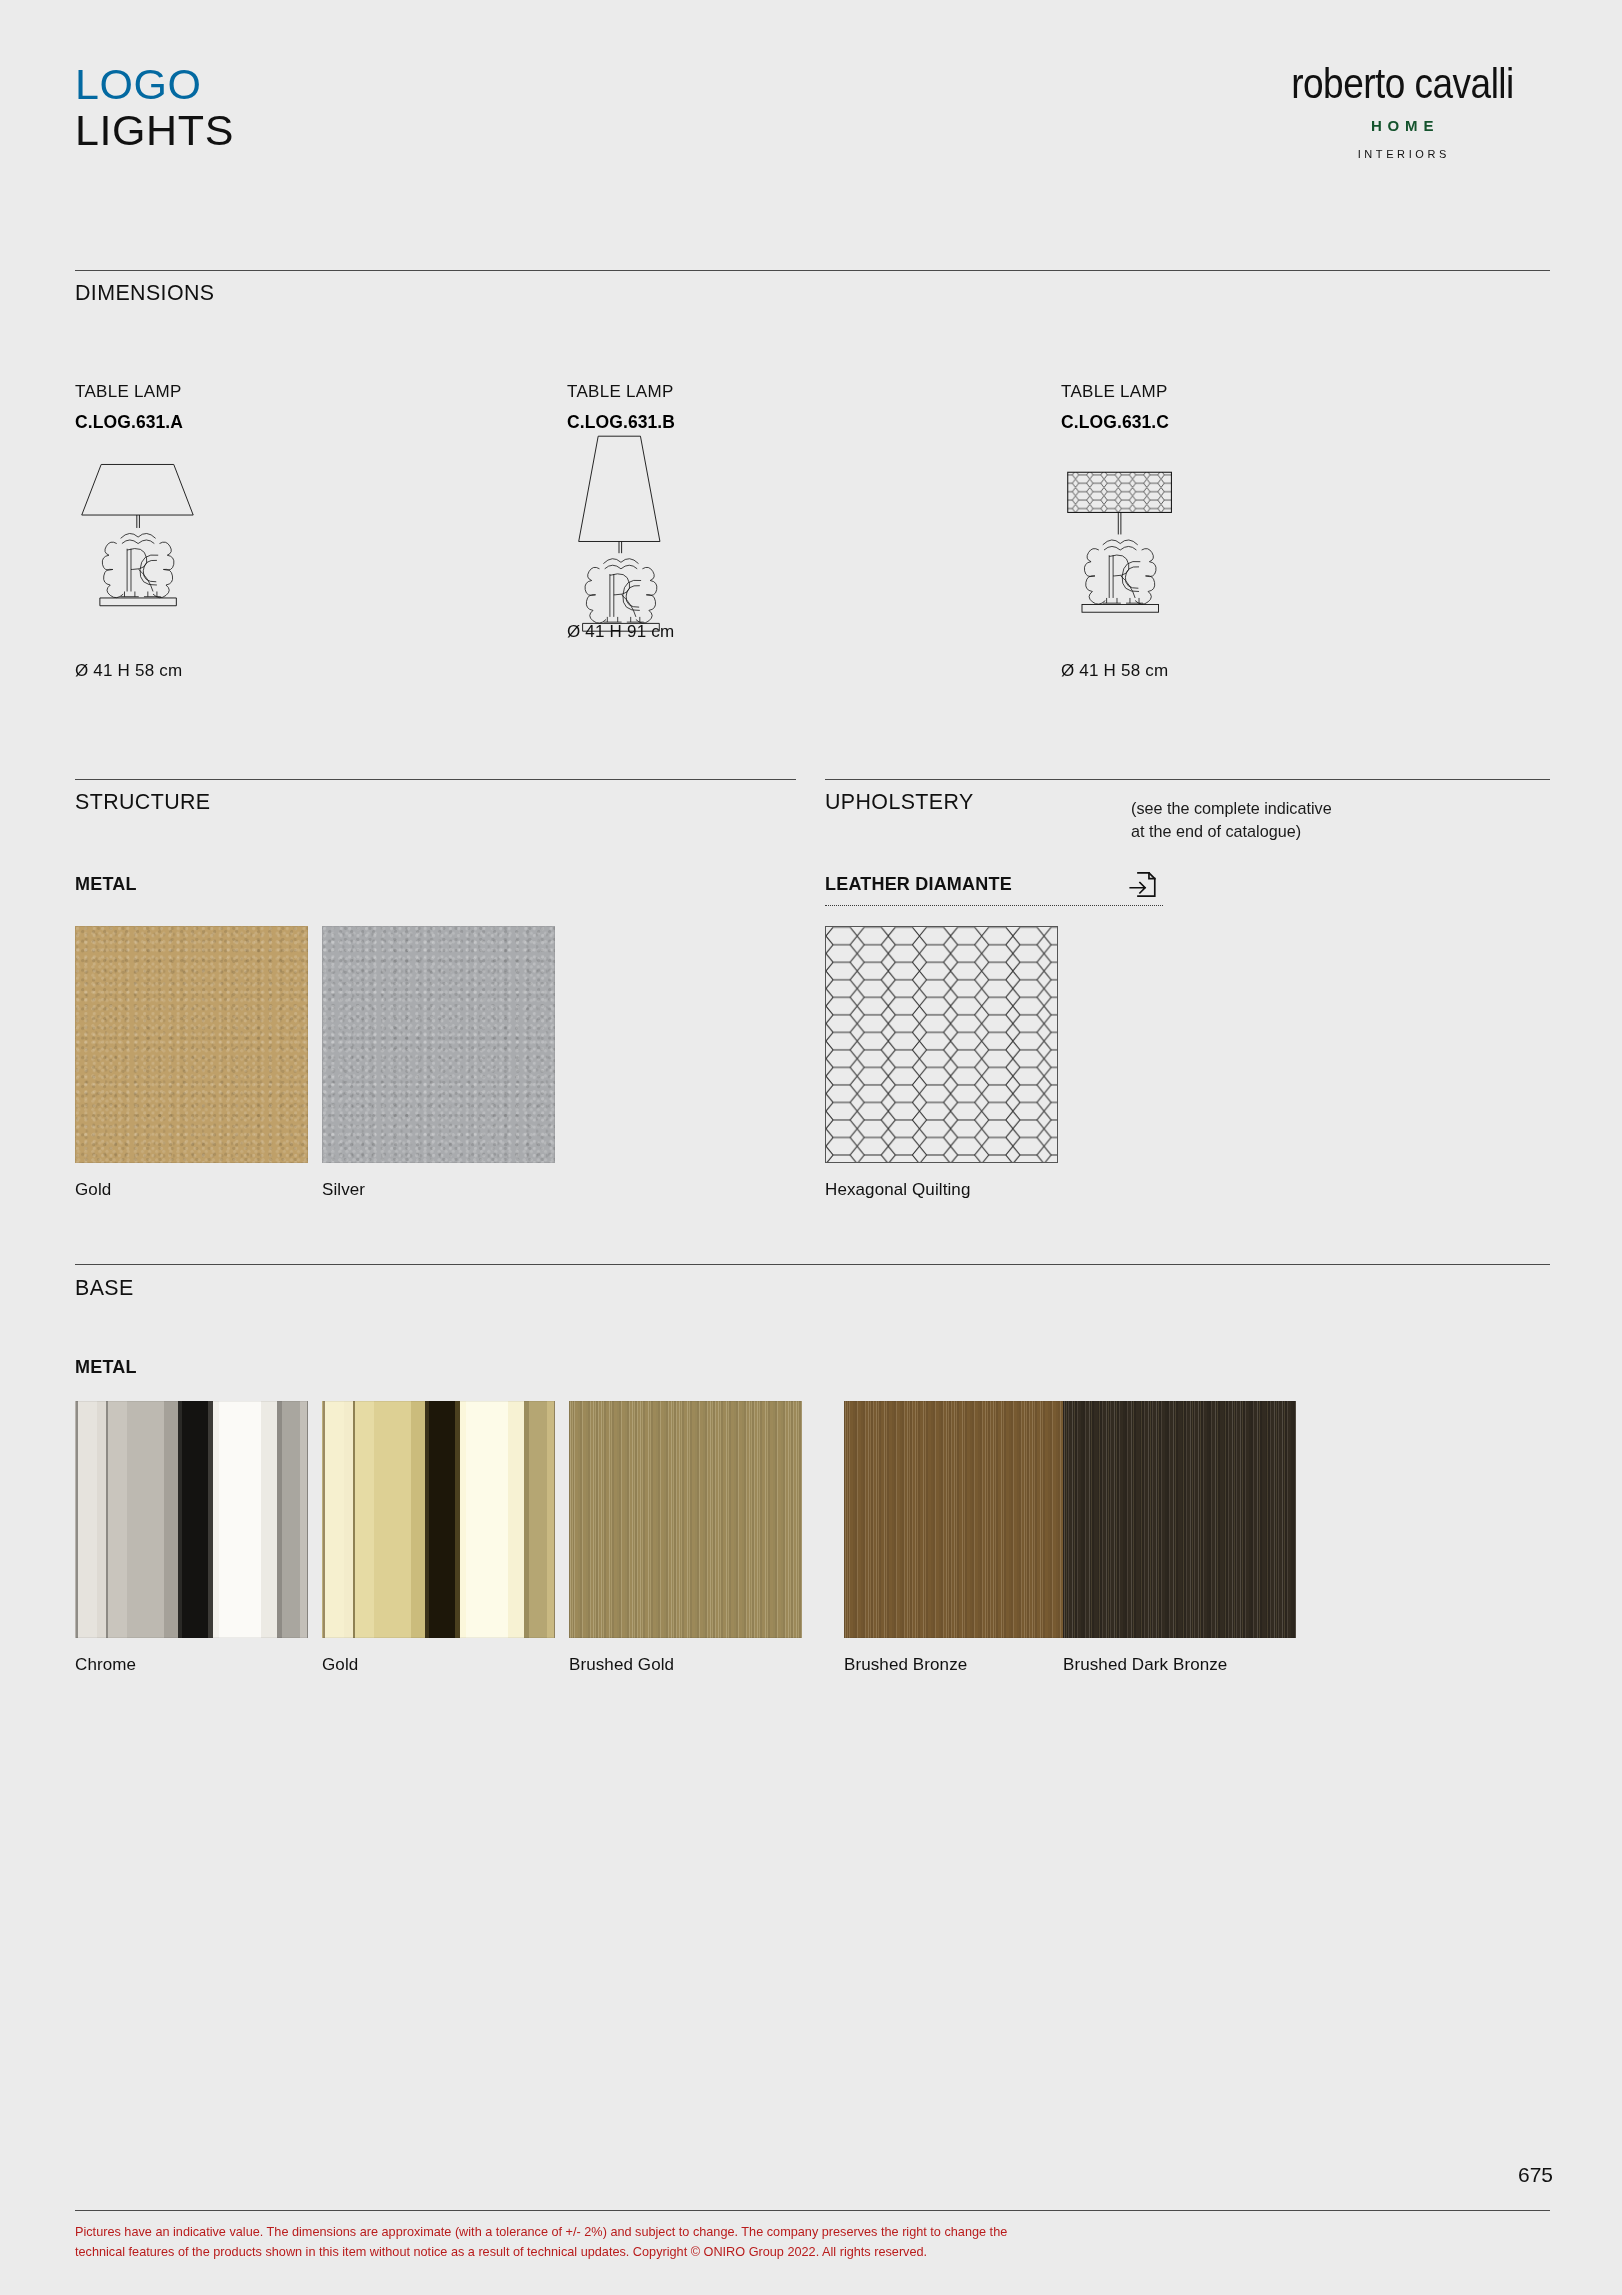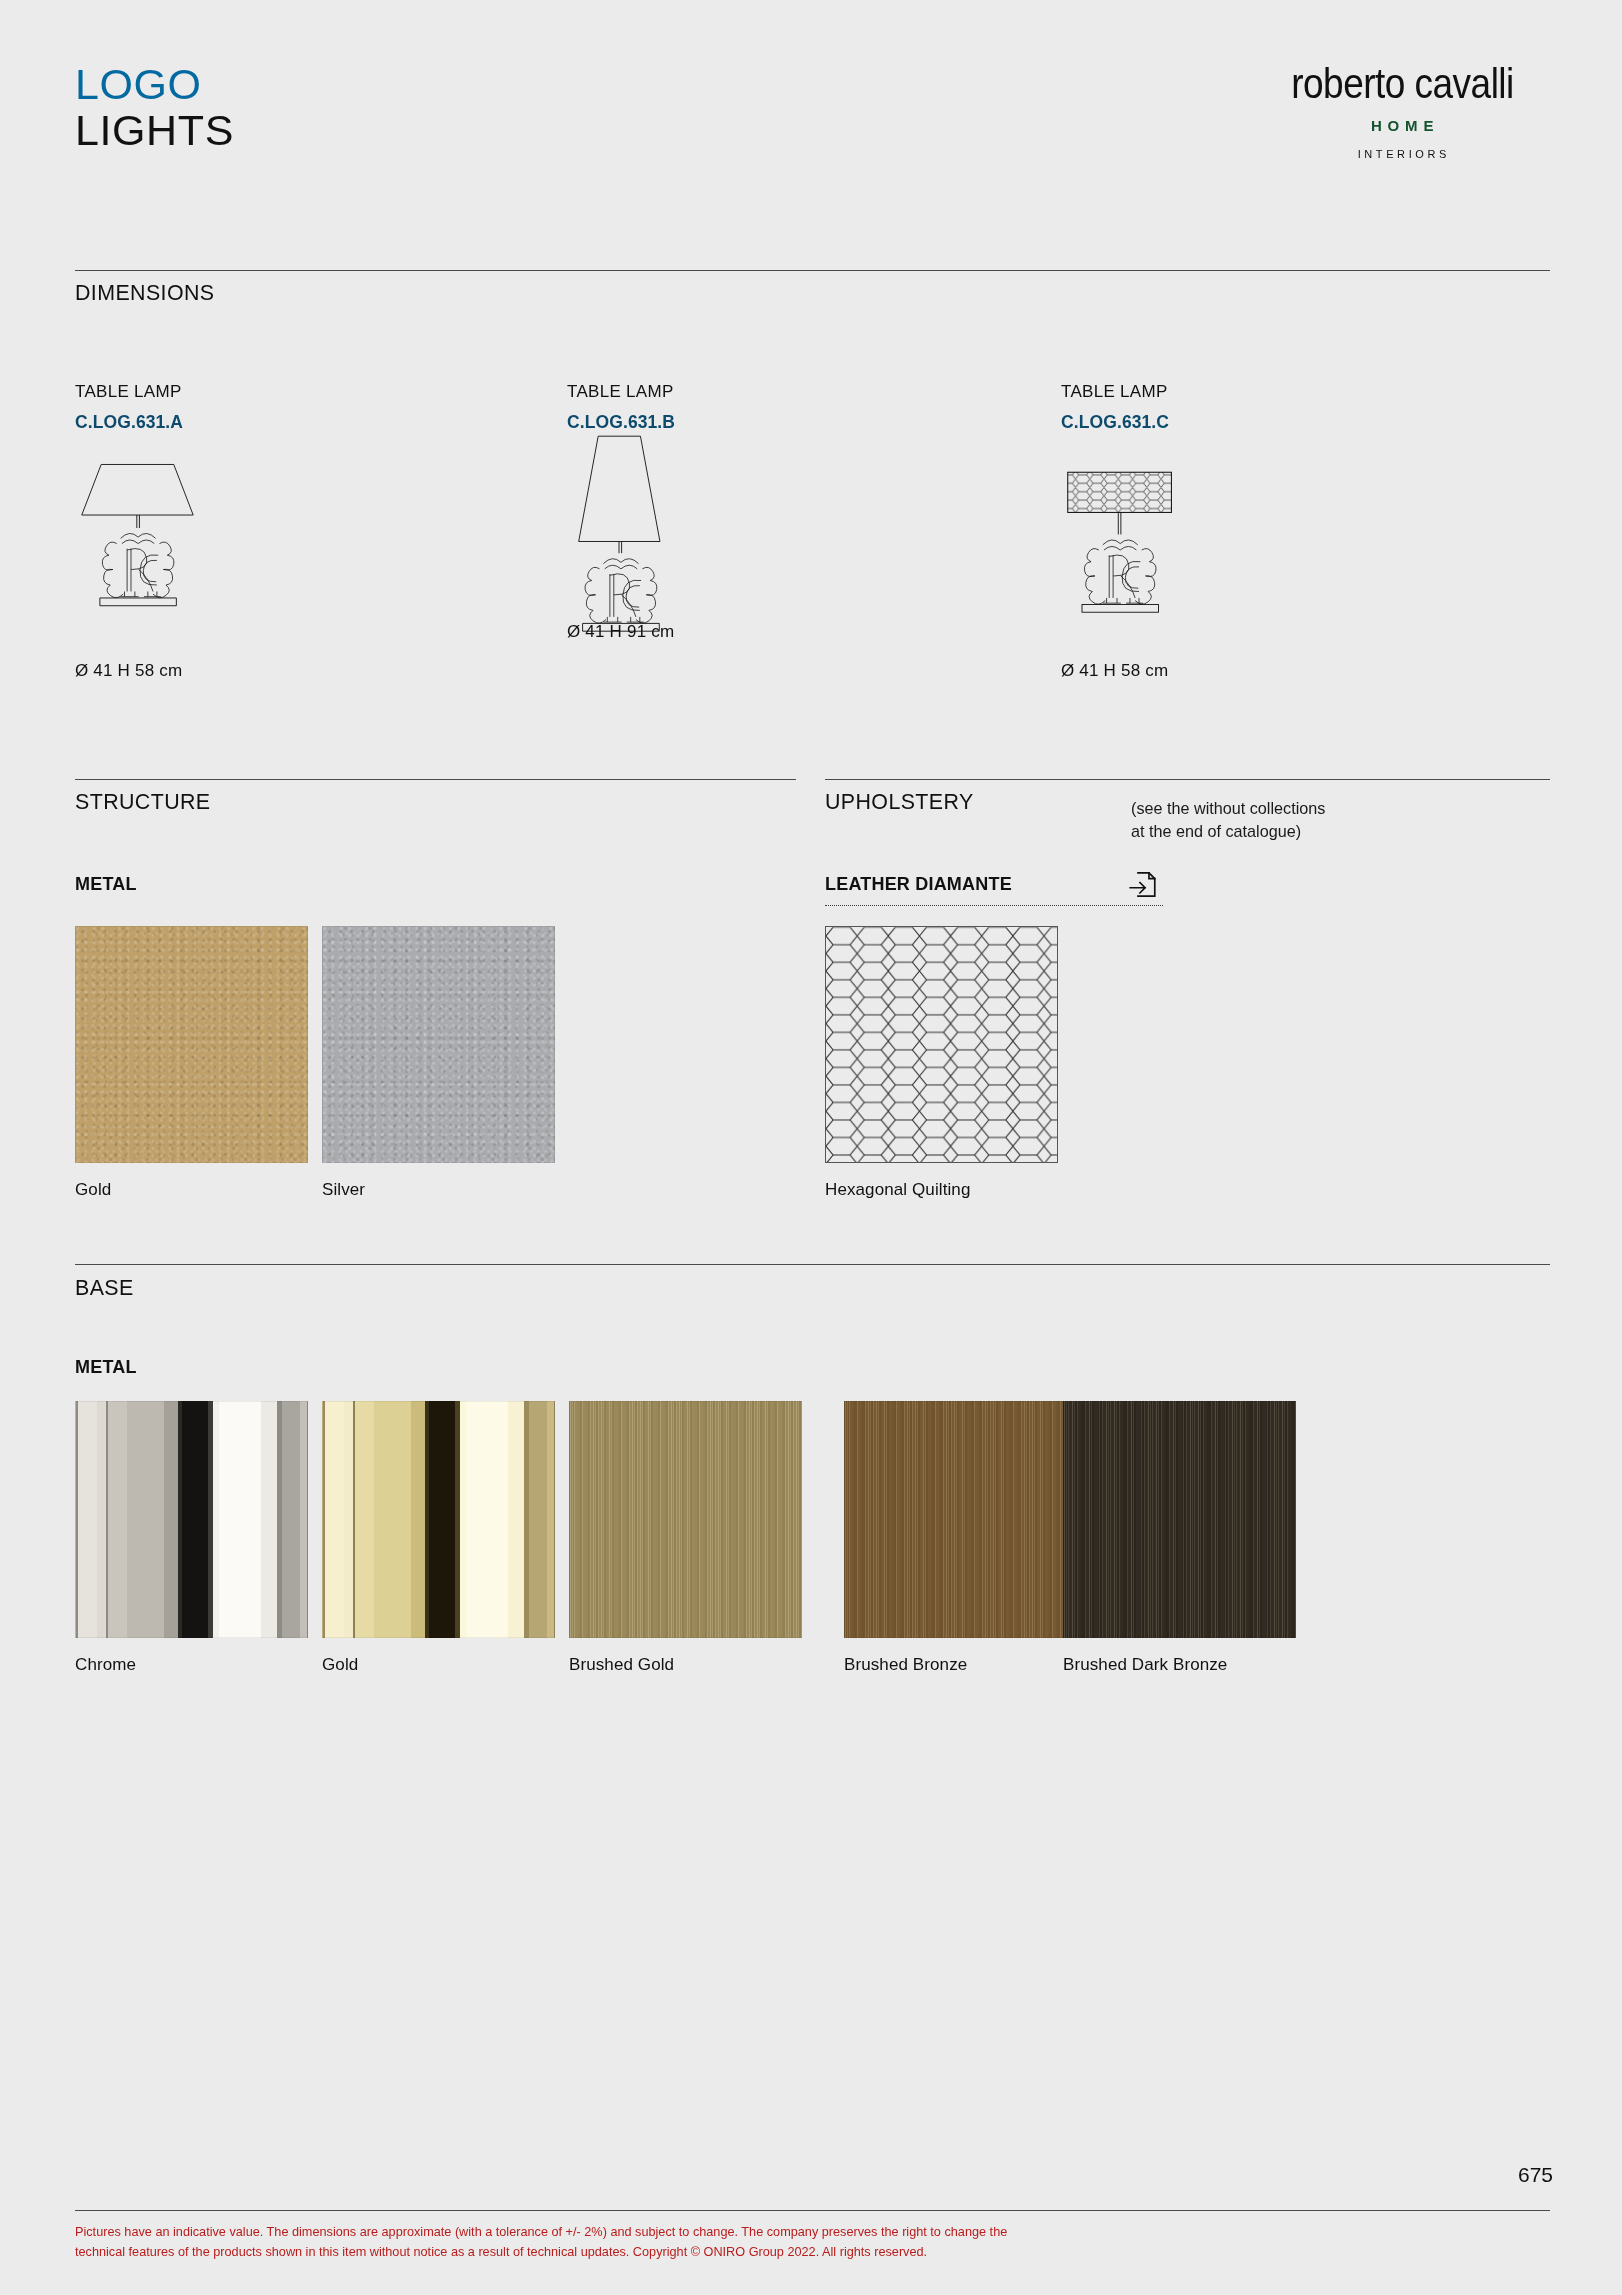--- a/index.html
+++ b/index.html
@@ -52,21 +52,21 @@
     letter-spacing: 0.2px; color: #111;
   }
   .note {
     position: absolute; font-size: 16.2px; font-weight: 300;
     line-height: 1.42; color: #1a1a1a; white-space: pre-line;
   }
 
   
   .dim-col { position: absolute; top: 382px; }
   .dim-type { font-size: 17px; font-weight: 300; letter-spacing: 0.3px; color: #111; }
-  .dim-code { font-size: 17.5px; font-weight: 700; letter-spacing: 0.1px; margin-top: 9.7px; color: #0c4a6e; }
+  .dim-code { font-size: 17.5px; font-weight: 700; letter-spacing: 0.1px; margin-top: 9.7px; color: #000000; }
   .dim-size { font-size: 17px; font-weight: 300; letter-spacing: 0.2px; color: #111; }
   .lamp-box { position: relative; }
 
   
   .sw { position: absolute; }
   .sw-chip { width: 233px; height: 237px; border: 0.6px solid rgba(0,0,0,0.06); }
   .sw-label {
     margin-top: 17px; font-size: 17px; font-weight: 400;
     letter-spacing: 0.1px; color: #111;
   }
@@ -269,21 +269,21 @@
     </div>
     <div class="dim-size" style="margin-top:2.6px;">Ø 41 H 58 cm</div>
   </div>
 
   <div class="rule" style="left:75px; top:779px; width:721px;"></div>
   <div class="sec-title" style="left:75px; top:790px;">STRUCTURE</div>
   <div class="sub-head" style="left:75px; top:874px;">METAL</div>
 
   <div class="rule" style="left:825px; top:779px; width:725px;"></div>
   <div class="sec-title" style="left:825px; top:790px;">UPHOLSTERY</div>
-  <div class="note" style="left:1131px; top:797px;">(see the without collections
+  <div class="note" style="left:1131px; top:797px;">(see the complete indicative
  at the end of catalogue)</div>
   <div class="sub-head" style="left:825px; top:874px;">LEATHER DIAMANTE</div>
   <div class="dotted-rule" style="left:825px; top:905px; width:338px;"></div>
 
   <span style="position:absolute; left:1128px; top:869px;">
     <svg width="29" height="31" viewBox="0 0 44 48" fill="none" stroke="#111" stroke-width="2.6" stroke-linecap="square">
       <path d="M15 6 L32 6 L41 15 L41 42 L15 42"></path>
       <path d="M32 6 L32 15 L41 15"></path>
       <path d="M3 29 L26 29 M18 21 L26 29 L18 37"></path>
     </svg>

